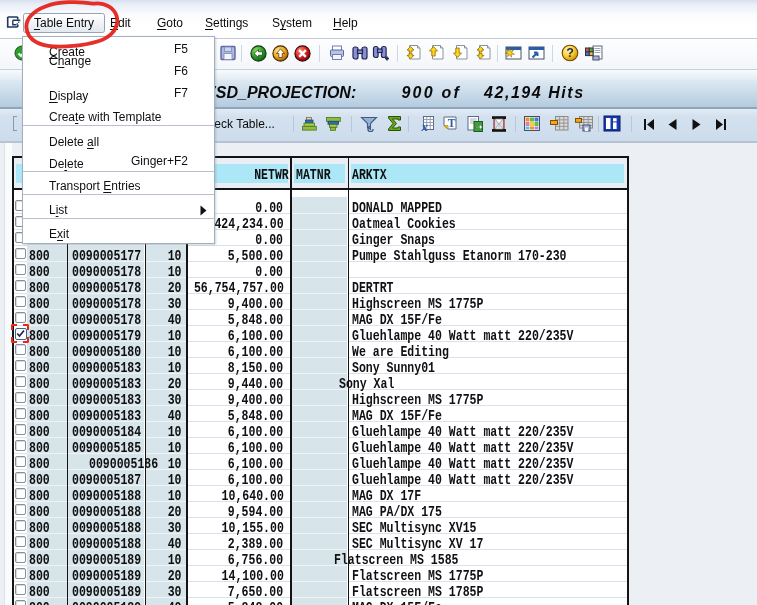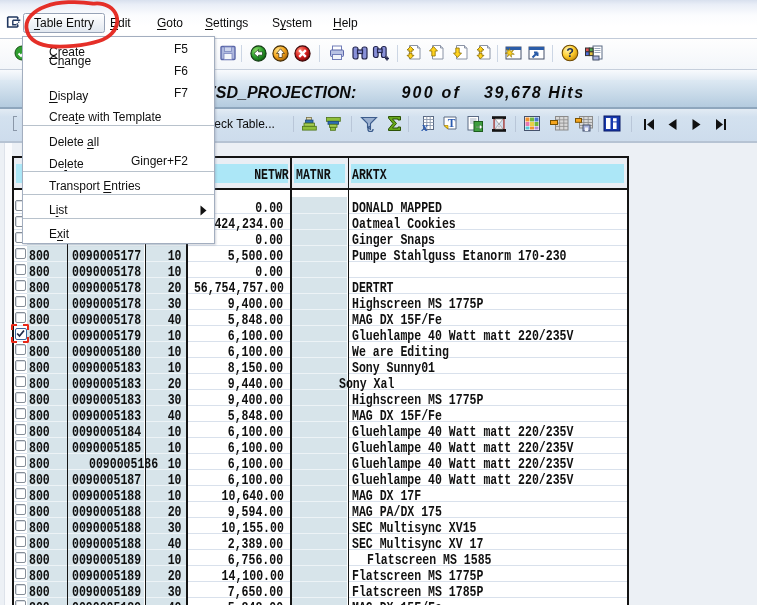--- a/index.html
+++ b/index.html
@@ -146,21 +146,21 @@
       <rect x="9" y="2" width="9" height="13" fill="#fff" stroke="#5a6a84"></rect>
 <path d="M10.5 4.5 h6 M10.5 6.5 h6 M10.5 8.5 h6" stroke="#9aa6ba" stroke-width="1"></path>
 <rect x="1.5" y="4" width="3.8" height="3.8" fill="#e05050" stroke="#333"></rect>
       <rect x="5.3" y="4" width="3.8" height="3.8" fill="#50a850" stroke="#333"></rect>
 <rect x="1.5" y="7.8" width="3.8" height="3.8" fill="#5070e0" stroke="#333"></rect>
       <rect x="5.3" y="7.8" width="3.8" height="3.8" fill="#e0c040" stroke="#333"></rect>
 <rect x="9" y="12" width="6" height="4" fill="#aab4de" stroke="#44516b"></rect>
     </svg></div>
 <div class="a" style="left:206px;top:82.5px;font-size:16px;font-weight:bold;font-style:italic;color:#0a0a0a;line-height:20px;">ZSD_PROJECTION:</div>
 <div class="a" style="left:401.5px;top:82.5px;font-size:16px;font-weight:bold;font-style:italic;color:#0a0a0a;line-height:20px;letter-spacing:2.2px;">900 of</div>
-<div class="a" style="left:484px;top:82.5px;font-size:16px;font-weight:bold;font-style:italic;color:#0a0a0a;line-height:20px;letter-spacing:1.55px;">39,678 Hits</div>
+<div class="a" style="left:484px;top:82.5px;font-size:16px;font-weight:bold;font-style:italic;color:#0a0a0a;line-height:20px;letter-spacing:1.55px;">42,194 Hits</div>
 <div class="a" style="left:13px;top:116px;width:4px;height:15px;border:1px solid #8a97a8;border-right:none;background:transparent;"></div>
 <div class="a" style="left:199px;top:117px;font-size:12px;color:#0a0a0a;line-height:14px;">Check Table...</div>
 <div class="a asep" style="left:293px;"></div>
 <div class="a" style="left:301px;top:116px;width:17px;height:16px;"><svg width="17" height="16" viewBox="0 0 17 16">
       <rect x="5.5" y="1.5" width="5" height="2.6" fill="#ded8b2" stroke="#7a7348" stroke-width="0.8"></rect>
 <rect x="4.5" y="4.1" width="7.5" height="3" fill="#2e6db4" stroke="#16457c" stroke-width="0.8"></rect>
 <rect x="3" y="7.1" width="10.5" height="3.2" fill="#a5cc52" stroke="#4d7218" stroke-width="0.8"></rect>
 <rect x="1.5" y="10.3" width="13.8" height="3.8" fill="#8fbf3a" stroke="#4d7218" stroke-width="0.8"></rect>
     </svg></div>
 <div class="a" style="left:324.5px;top:116px;width:17px;height:16px;"><svg width="17" height="16" viewBox="0 0 17 16">
@@ -596,21 +596,21 @@
 <div class="a" style="left:13.6px;top:565px;width:13.4px;height:1px;background:#d9e1ec;"></div>
 <div class="a" style="left:187.6px;top:565px;width:102.4px;height:1px;background:#d9e1ec;"></div>
 <div class="a" style="left:349.1px;top:565px;width:277.9px;height:1px;background:#d9e1ec;"></div>
 <div class="a" style="left:15px;top:552.2px;">
     <div class="cbx"></div>
   </div>
 <div class="a" style="left:29px;top:550px;"><span class="mono sxl">800</span></div>
 <div class="a" style="left:71.5px;top:550px;"><span class="mono sxl">0090005189</span></div>
 <div class="a" style="left:82px;top:550px;width:100px;text-align:right;"><span class="mono sxr">10</span></div>
 <div class="a" style="left:83.5px;top:550px;width:200px;text-align:right;"><span class="mono sxr">6,756.00</span></div>
-<div class="a" style="left:367px;top:550px;"><span class="mono sxl">Flatscreen MS 1585</span></div>
+<div class="a" style="left:334px;top:550px;"><span class="mono sxl">Flatscreen MS 1585</span></div>
 <div class="a" style="left:27px;top:566px;width:39.5px;height:16px;background:#d7e4ea;border-bottom:1px solid #edf3f6;"></div>
 <div class="a" style="left:68.1px;top:566px;width:76.4px;height:16px;background:#d7e4ea;border-bottom:1px solid #edf3f6;"></div>
 <div class="a" style="left:146.1px;top:566px;width:39.900000000000006px;height:16px;background:#d7e4ea;border-bottom:1px solid #edf3f6;"></div>
 <div class="a" style="left:291.6px;top:566px;width:55.89999999999998px;height:16px;background:#d7e4ea;border-bottom:1px solid #edf3f6;"></div>
 <div class="a" style="left:13.6px;top:581px;width:13.4px;height:1px;background:#d9e1ec;"></div>
 <div class="a" style="left:187.6px;top:581px;width:102.4px;height:1px;background:#d9e1ec;"></div>
 <div class="a" style="left:349.1px;top:581px;width:277.9px;height:1px;background:#d9e1ec;"></div>
 <div class="a" style="left:15px;top:568.2px;">
     <div class="cbx"></div>
   </div>

